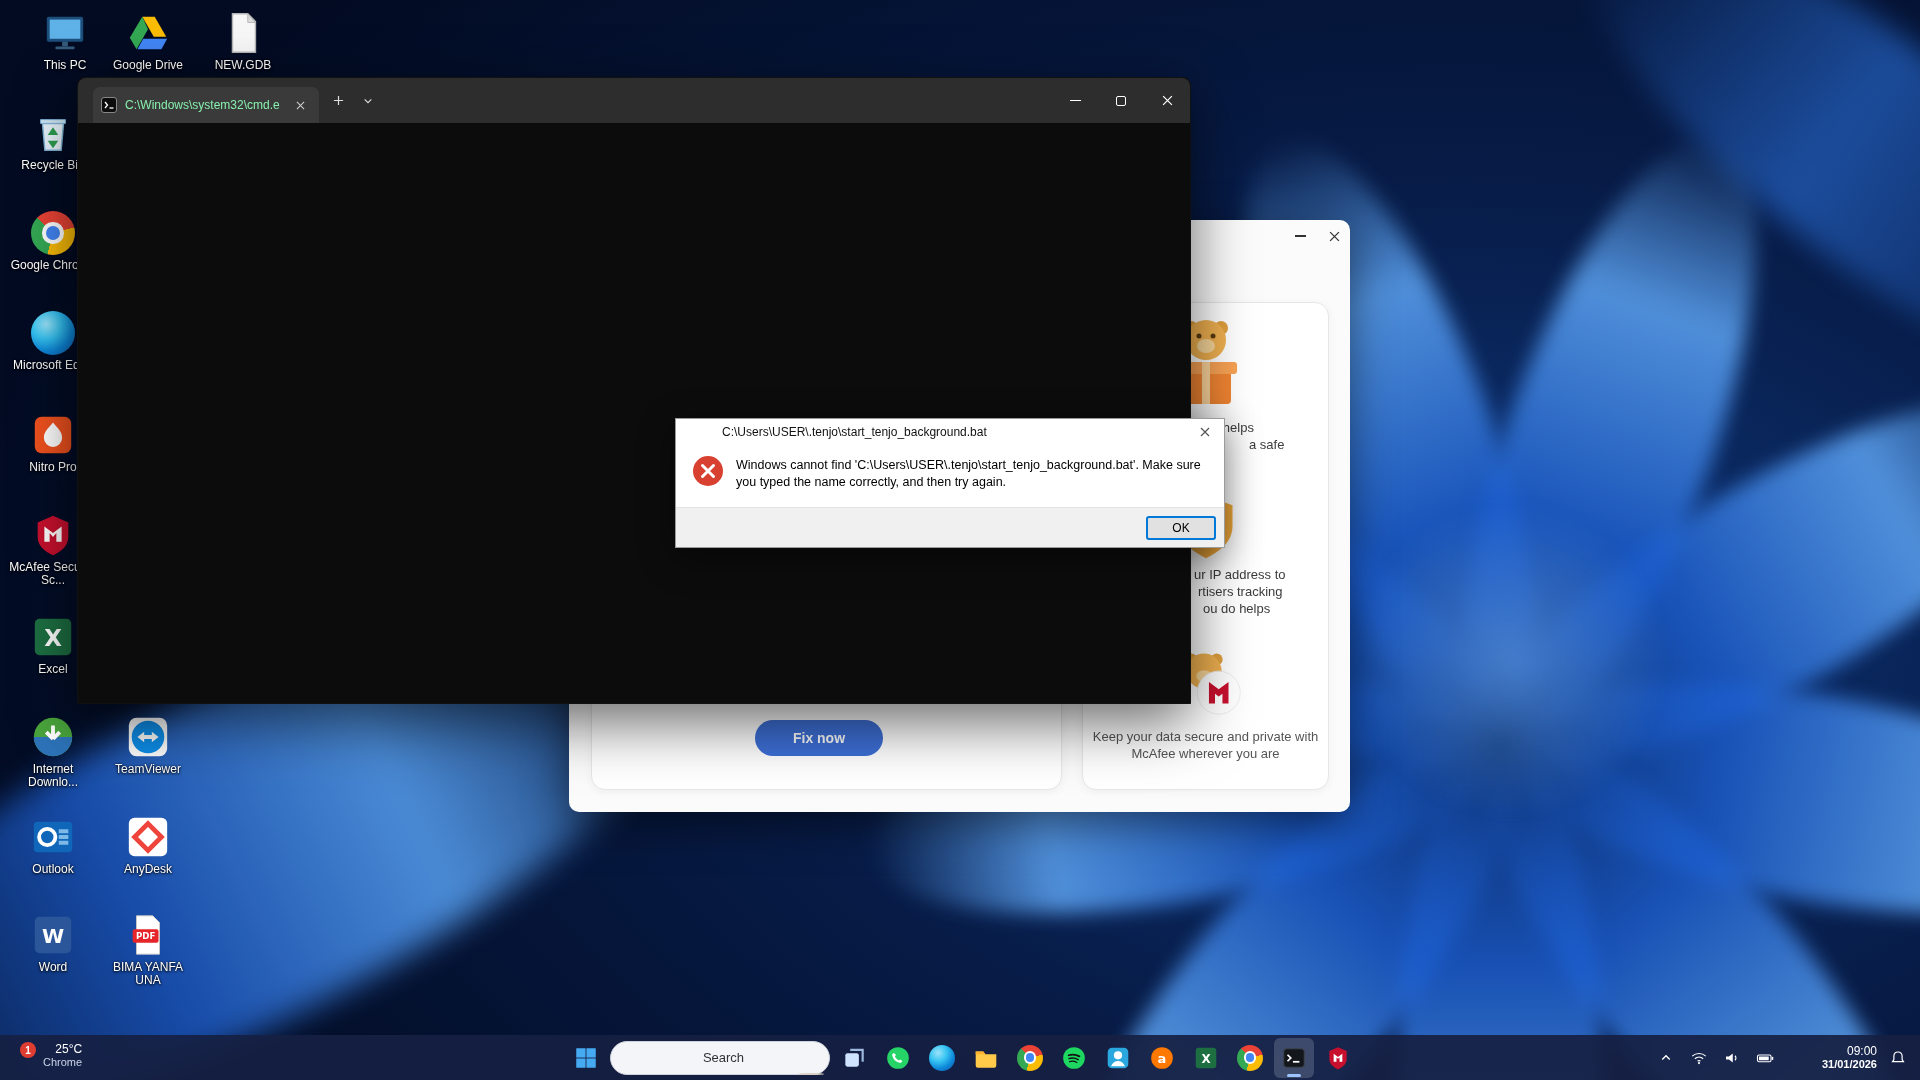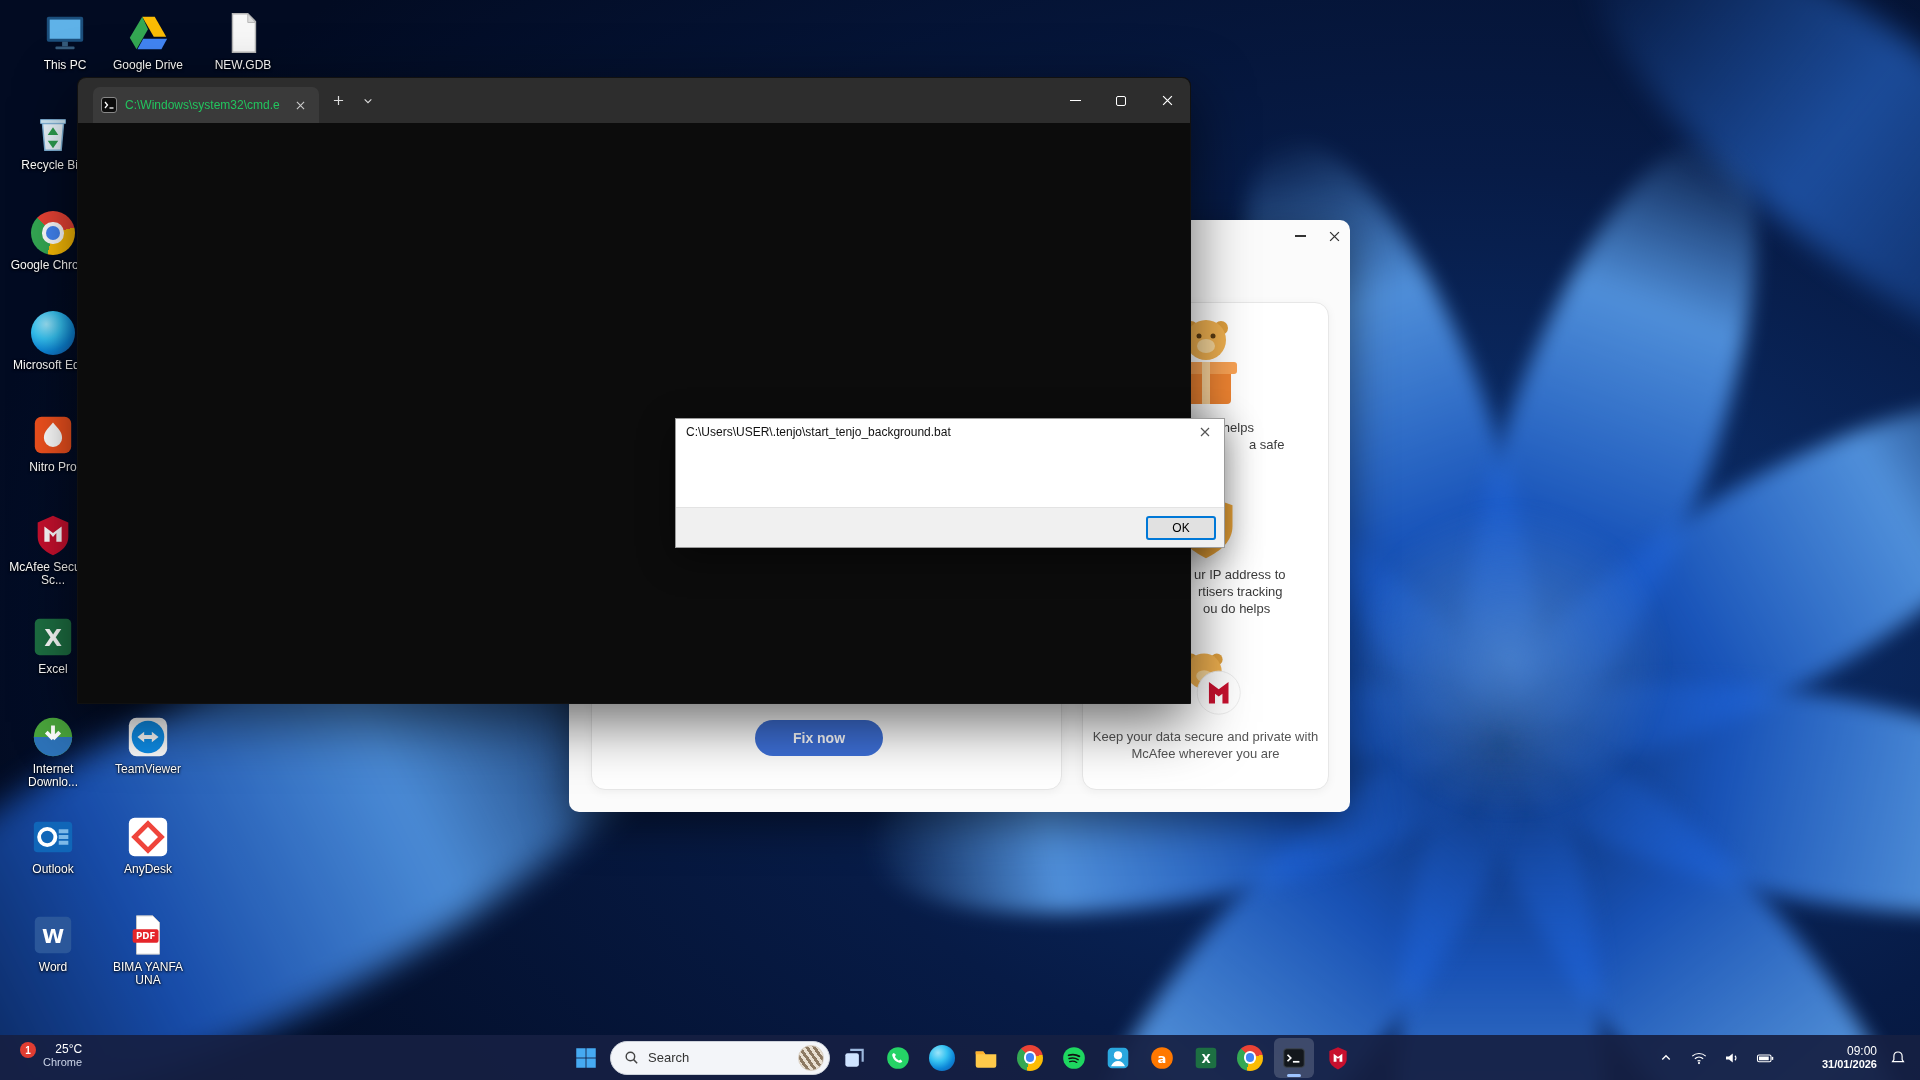--- a/index.html
+++ b/index.html
@@ -55,35 +55,35 @@
   .mc-frag { position:absolute; font-size:13px; color:#3c3c3c; line-height:15px; white-space:nowrap; }
   .mc-cardtext { position:absolute; left:523px; top:508px; width:227px; text-align:center;
     font-size:13px; line-height:17px; color:#555; }
 
   
   .term { position:absolute; left:77px; top:77px; width:1114px; height:627px; z-index:10;
     background:#0c0c0c; border-radius:8px 8px 0 0; box-shadow:0 18px 60px rgba(0,0,0,.6); border:1px solid #111; }
   .term-titlebar { position:relative; height:45px; background:#2d2d2d; border-radius:8px 8px 0 0;
     display:flex; align-items:flex-end; }
   .term-tab { display:flex; align-items:center; gap:8px; width:226px; height:36px; margin-left:15px;
-    background:#3a3a3a; border-radius:7px 7px 0 0; padding:0 8px; color:#22c55e; font-size:12px; }
+    background:#3a3a3a; border-radius:7px 7px 0 0; padding:0 8px; color:#86efac; font-size:12px; }
   .term-tab-title { flex:1; white-space:nowrap; overflow:hidden; text-overflow:ellipsis; }
   .term-tab-close, .term-newtab, .term-chevron { display:flex; align-items:center; justify-content:center;
     width:22px; height:22px; border-radius:4px; color:#ccc; }
   .term-newtab, .term-chevron { align-self:center; margin-left:8px; font-size:14px; }
   .term-caption { position:absolute; right:0; top:0; height:45px; display:flex; }
   .cap-btn { width:46px; height:100%; display:flex; align-items:center; justify-content:center; }
   .cap-min-glyph { width:11px; height:1px; background:#fff; }
   .cap-max-glyph { width:10px; height:10px; border:1px solid #fff; border-radius:2px; }
   .term-body { position:absolute; left:0; right:0; top:45px; bottom:0; background:#0c0c0c; }
 
   
   .err-dialog { position:absolute; left:675px; top:418px; width:550px; height:130px; z-index:20;
     background:#fff; border:1px solid #9b9b9b; box-shadow:0 10px 34px rgba(0,0,0,.45); }
-  .err-titlebar { position:relative; height:26px; display:flex; align-items:center; padding-left:10px; }
+  .err-titlebar { position:relative; height:26px; display:flex; align-items:center; padding-left:10px;margin-left:36px; }
   .err-title { font-size:12px; color:#111; }
   .err-close { position:absolute; right:5px; top:3px; width:28px; height:20px;
     display:flex; align-items:center; justify-content:center; color:#555; }
   .err-body { display:flex; gap:12px; padding:10px 16px 0 16px; }
   .err-icon { width:32px; height:32px; flex:0 0 32px; }
   .err-msg { font-size:12.5px; color:#000; line-height:17px; padding-top:2px; }
   .err-footer { position:absolute; left:0; right:0; bottom:0; height:40px; background:#f0f0f0;
     border-top:1px solid #e3e3e3; display:flex; align-items:center; justify-content:flex-end; padding-right:8px; }
   .ok-btn { width:70px; height:24px; background:#e1e1e1; border:2px solid #0078d7; border-radius:3px;
     font-size:12px; color:#000; font-family:inherit; cursor:pointer; display:flex; align-items:center; justify-content:center; }
@@ -99,21 +99,21 @@
   .tb-wtemp { font-size:12px; line-height:14px;text-align:right; }
   .tb-wcond { font-size:11px; line-height:13px; color:#ccd5e8; }
   .tb-center { position:absolute; left:566px; top:0; height:45px; display:flex; align-items:center; gap:4px; }
   .tb-btn { width:40px; height:40px; border-radius:6px; display:flex; align-items:center; justify-content:center;
     position:relative; cursor:pointer; }
   .tb-btn svg { width:26px; height:26px; }
   .tb-btn.active { background:rgba(255,255,255,.17); }
   .tb-btn.active::after { content:""; position:absolute; bottom:1px; left:50%; transform:translateX(-50%);
     width:14px; height:3px; border-radius:2px; background:#9ec4ff; }
   .tb-search { height:34px; width:220px; border-radius:17px; background:#f3f5f9; border:1px solid #ccd1da;
-    display:flex; align-items:center; gap:8px; padding:0 5px 0 12px; color:#333; font-size:13px; cursor:pointer; }
+    display:flex; align-items:center; gap:8px; padding:0 5px 0 12px; color:#333; font-size:13px; cursor:pointer;flex-direction:column; }
   .tb-search svg { width:17px; height:17px; }
   .tb-search-img { width:26px; height:26px; border-radius:50%; margin-left:auto; border:1px solid #d9cfc2;
     background:repeating-linear-gradient(55deg,#8d7a63 0 3px,#e9e0d2 3px 6px); }
   .tb-tray { position:absolute; right:10px; top:0; height:45px; display:flex; align-items:center; gap:9px; color:#fff; }
   .tb-tray svg { width:18px; height:18px; }
   .tray-btn { display:flex; align-items:center; justify-content:center; padding:3px; border-radius:4px; cursor:pointer; }
   .tb-clock { text-align:right; color:#fff; cursor:pointer;margin-left:36px; }
   .tb-time { font-size:12px; line-height:14px; }
   .tb-date { font-size:11px; line-height:13px;font-weight:bold; }
 </style>
@@ -396,20 +396,29 @@
 
 <div class="err-dialog">
   <div class="err-titlebar">
     <span class="err-title">C:\Users\USER\.tenjo\start_tenjo_background.bat</span>
     <span class="err-close">
       <svg width="10" height="10" viewBox="0 0 10 10">
           <path d="M1 1l8 8M9 1l-8 8" stroke="#555" stroke-width="1.2"></path>
         </svg>
     </span>
   </div>
+  <div class="err-body">
+    <div class="err-icon">
+      <svg viewBox="0 0 32 32" width="32" height="32">
+        <circle cx="16" cy="16" r="15" fill="#d8402f"></circle>
+        <path d="M10.5 10.5l11 11M21.5 10.5l-11 11" stroke="#fff" stroke-width="3" stroke-linecap="round"></path>
+      </svg>
+    </div>
+    <div class="err-msg">Windows cannot find 'C:\Users\USER\.tenjo\start_tenjo_background.bat'. Make sure you typed the name correctly, and then try again.</div>
+  </div>
   <div class="err-footer">
     <button class="ok-btn">OK</button>
   </div>
 </div>
 
 <div class="taskbar">
 
   <div class="tb-weather">
     <span class="tb-badge">1</span>
     <span>

